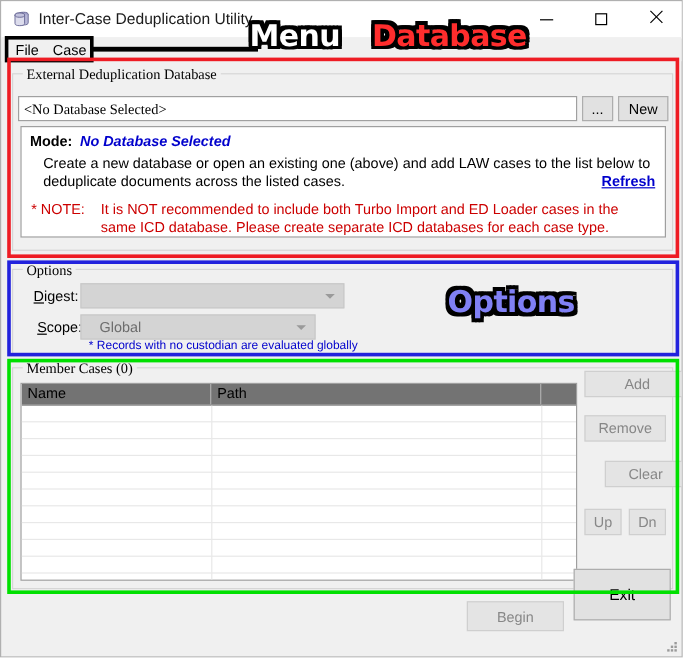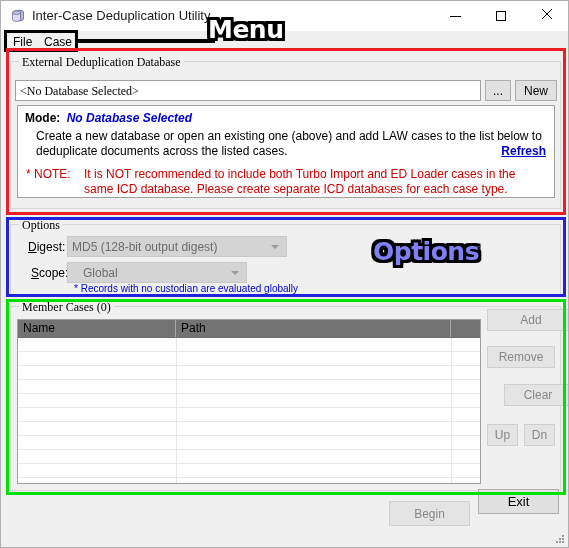--- a/index.html
+++ b/index.html
@@ -149,21 +149,21 @@
   #btn-browse { left: 484px; top: 79px; width: 26px; height: 21px; }
   #btn-new    { left: 514px; top: 79px; width: 42px; height: 21px; }
 
   #btn-add    { left: 486px; top: 308px; width: 88px; height: 22px; }
   #btn-remove { left: 486px; top: 345px; width: 68px; height: 22px; }
   #btn-clear  { left: 503px; top: 383px; width: 68px; height: 22px; }
   #btn-up     { left: 486px; top: 423px; width: 31px; height: 22px; }
   #btn-dn     { left: 523px; top: 423px; width: 31px; height: 22px; }
 
   #btn-begin  { left: 388px; top: 500px; width: 81px; height: 25px; }
-  #btn-exit   { left: 477px; top: 488px; width: 81px; height: 25px; font-size: 13px; }
+  #btn-exit   { left: 477px; top: 473px; width: 81px; height: 43px; font-size: 13px; }
 
   
   #info-panel {
     position: absolute;
     left: 16px; top: 104px;
     width: 538px; height: 93px;
     box-sizing: border-box;
     background: #ffffff;
     border: 1px solid #9f9f9f;
     overflow: hidden;
@@ -242,21 +242,21 @@
   .combo-arrow {
     position: absolute;
     right: 7px; top: 50%;
     margin-top: -2px;
     width: 0; height: 0;
     border-left: 4px solid transparent;
     border-right: 4px solid transparent;
     border-top: 4px solid #9a9a9a;
   }
   #combo-digest { left: 66px; top: 235px; width: 220px; height: 21px; }
-  #combo-scope  { left: 66px; top: 261px; width: 180px; height: 21px; padding-left: 15px; }
+  #combo-scope  { left: 66px; top: 261px; width: 196px; height: 21px; padding-left: 15px; }
 
   #custodian-note {
     position: absolute;
     left: 73px; top: 282px;
     font-size: 10px;
     color: #0000cc;
     white-space: nowrap;
   }
 
   
@@ -459,21 +459,20 @@
       <span class="note-text">It is NOT recommended to include both Turbo Import and ED Loader cases in the same ICD database. Please create separate ICD databases for each case type.</span>
     </div>
   </div>
 
   <div class="group" id="group-opts">
     <span class="group-label">Options</span>
   </div>
 
   <span class="opt-label" id="lbl-digest"><u>D</u>igest:</span>
   <div class="combo" id="combo-digest">
-    <span>MD5 (128-bit output digest)</span>
     <span class="combo-arrow"></span>
   </div>
 
   <span class="opt-label" id="lbl-scope"><u>S</u>cope:</span>
   <div class="combo" id="combo-scope">
     <span>Global</span>
     <span class="combo-arrow"></span>
   </div>
 
   <div id="custodian-note">* Records with no custodian are evaluated globally</div>
@@ -527,15 +526,16 @@
     </svg>
   </div>
 
   <div class="anno-box" id="anno-box-menu"></div>
   <div id="anno-line-menu"></div>
   <div class="anno-box" id="anno-box-db"></div>
   <div class="anno-box" id="anno-box-opts"></div>
   <div class="anno-box" id="anno-box-mem"></div>
 
   <div class="anno-text" id="anno-menu">Menu</div>
+  <div class="anno-text" id="anno-db">Database</div>
   <div class="anno-text" id="anno-opts">Options</div>
 
 </div>
 
 </body></html>

